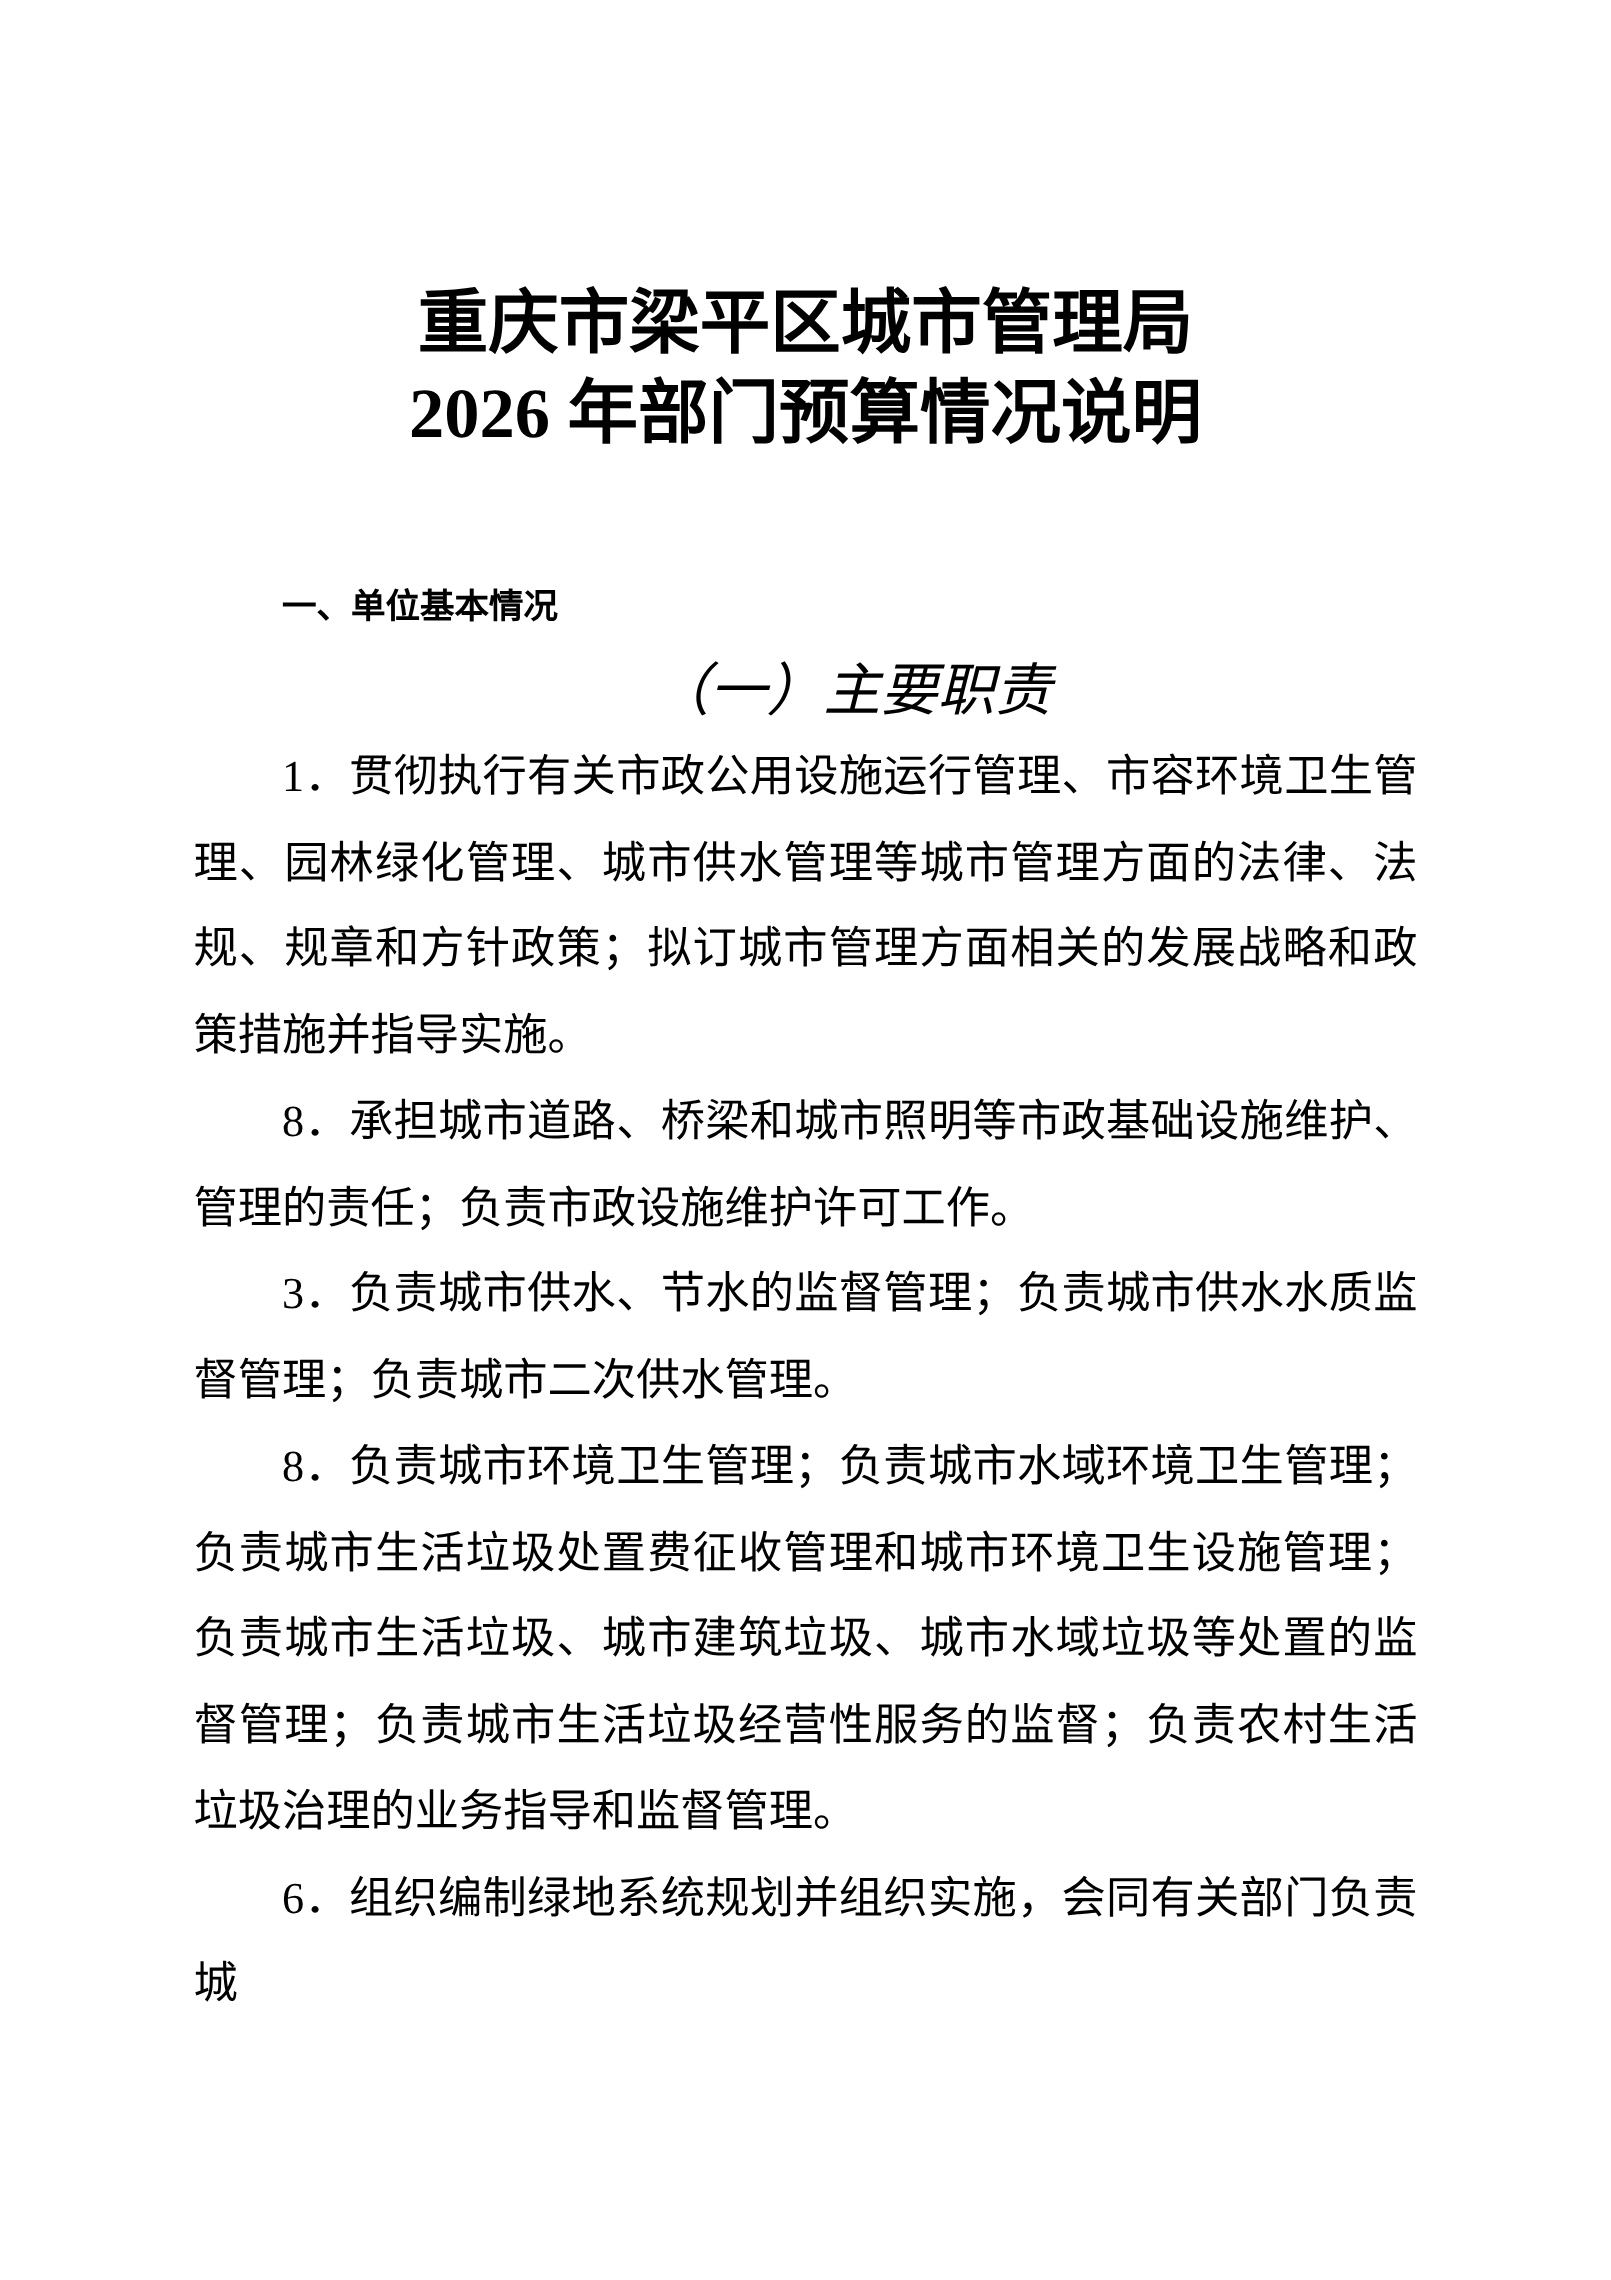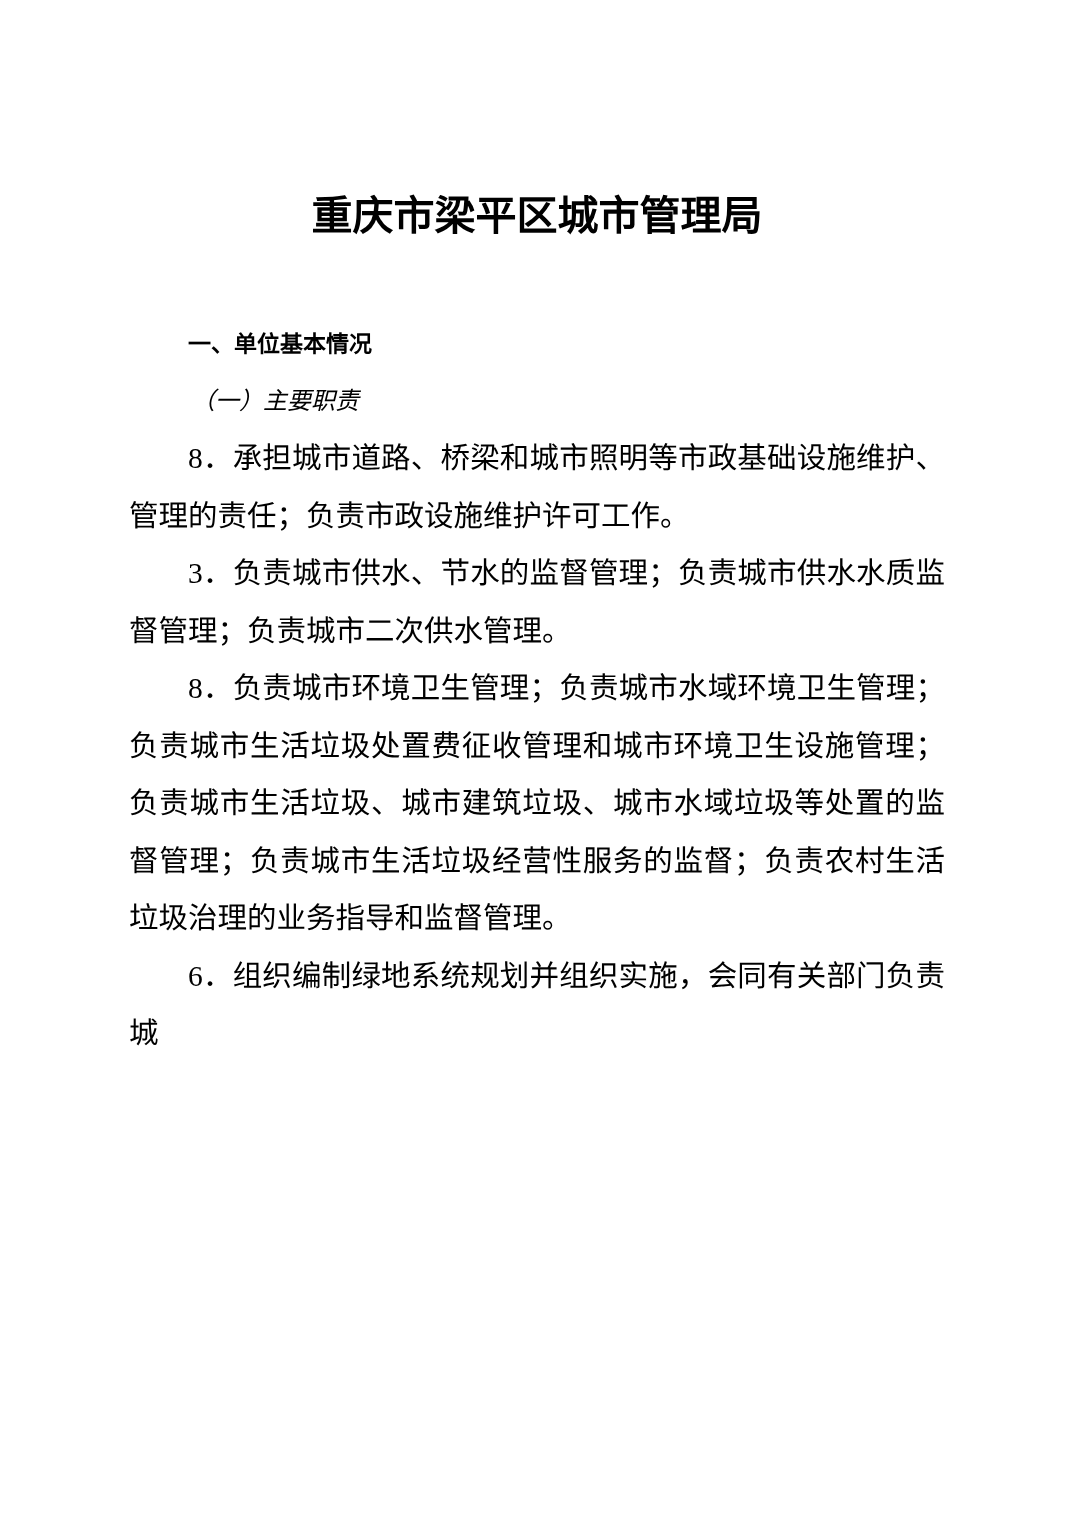--- a/index.html
+++ b/index.html
@@ -18,21 +18,21 @@
   }
   .content {
     margin: 0 129px;
     width: 816px;
   }
   .doc-title {
     margin: 186px 0 0 0;
     text-align: center;
     font-family: "Liberation Serif", serif;
     font-weight: bold;
-    font-size: 41px;
+    font-size: 47px;
     line-height: 60px;
     color: #000000;
   }
   .doc-title .title-line {
     display: block;
     white-space: nowrap;
   }
   .section-heading {
     margin: 70px 0 0 0;
     font-family: "Liberation Sans", sans-serif;
@@ -40,24 +40,25 @@
     font-size: 23px;
     line-height: 57px;
     text-indent: 59px;
     color: #000000;
   }
   .subsection-heading {
     margin: 0;
     font-family: "Liberation Serif", serif;
     font-weight: normal;
     font-style: italic;
-    font-size: 24px;
+    font-size: 38px;
     line-height: 57px;
     text-indent: 62px;
     color: #000000;
+    text-align: center;
   }
   .paragraphs {
     margin: 0;
   }
   .body-para {
     margin: 0;
     font-family: "Liberation Serif", serif;
     font-weight: normal;
     font-size: 29.5px;
     line-height: 57.5px;
@@ -69,27 +70,29 @@
   }
 </style>
 </head>
 <body>
 
 <div class="page">
   <div class="content">
 
     <h1 class="doc-title">
       <span class="title-line">重庆市梁平区城市管理局</span>
+      <span class="title-line">2026 年部门预算情况说明</span>
     </h1>
 
     <h2 class="section-heading">一、单位基本情况</h2>
 
     <h3 class="subsection-heading">（一）主要职责</h3>
 
     <div class="paragraphs">
+        <p class="body-para">1．贯彻执行有关市政公用设施运行管理、市容环境卫生管理、园林绿化管理、城市供水管理等城市管理方面的法律、法规、规章和方针政策；拟订城市管理方面相关的发展战略和政策措施并指导实施。</p>
         <p class="body-para">8．承担城市道路、桥梁和城市照明等市政基础设施维护、管理的责任；负责市政设施维护许可工作。</p>
         <p class="body-para">3．负责城市供水、节水的监督管理；负责城市供水水质监督管理；负责城市二次供水管理。</p>
         <p class="body-para">8．负责城市环境卫生管理；负责城市水域环境卫生管理；负责城市生活垃圾处置费征收管理和城市环境卫生设施管理；负责城市生活垃圾、城市建筑垃圾、城市水域垃圾等处置的监督管理；负责城市生活垃圾经营性服务的监督；负责农村生活垃圾治理的业务指导和监督管理。</p>
         <p class="body-para">6．组织编制绿地系统规划并组织实施，会同有关部门负责城</p>
       </div>
 
   </div>
 </div>
 
 </body></html>

